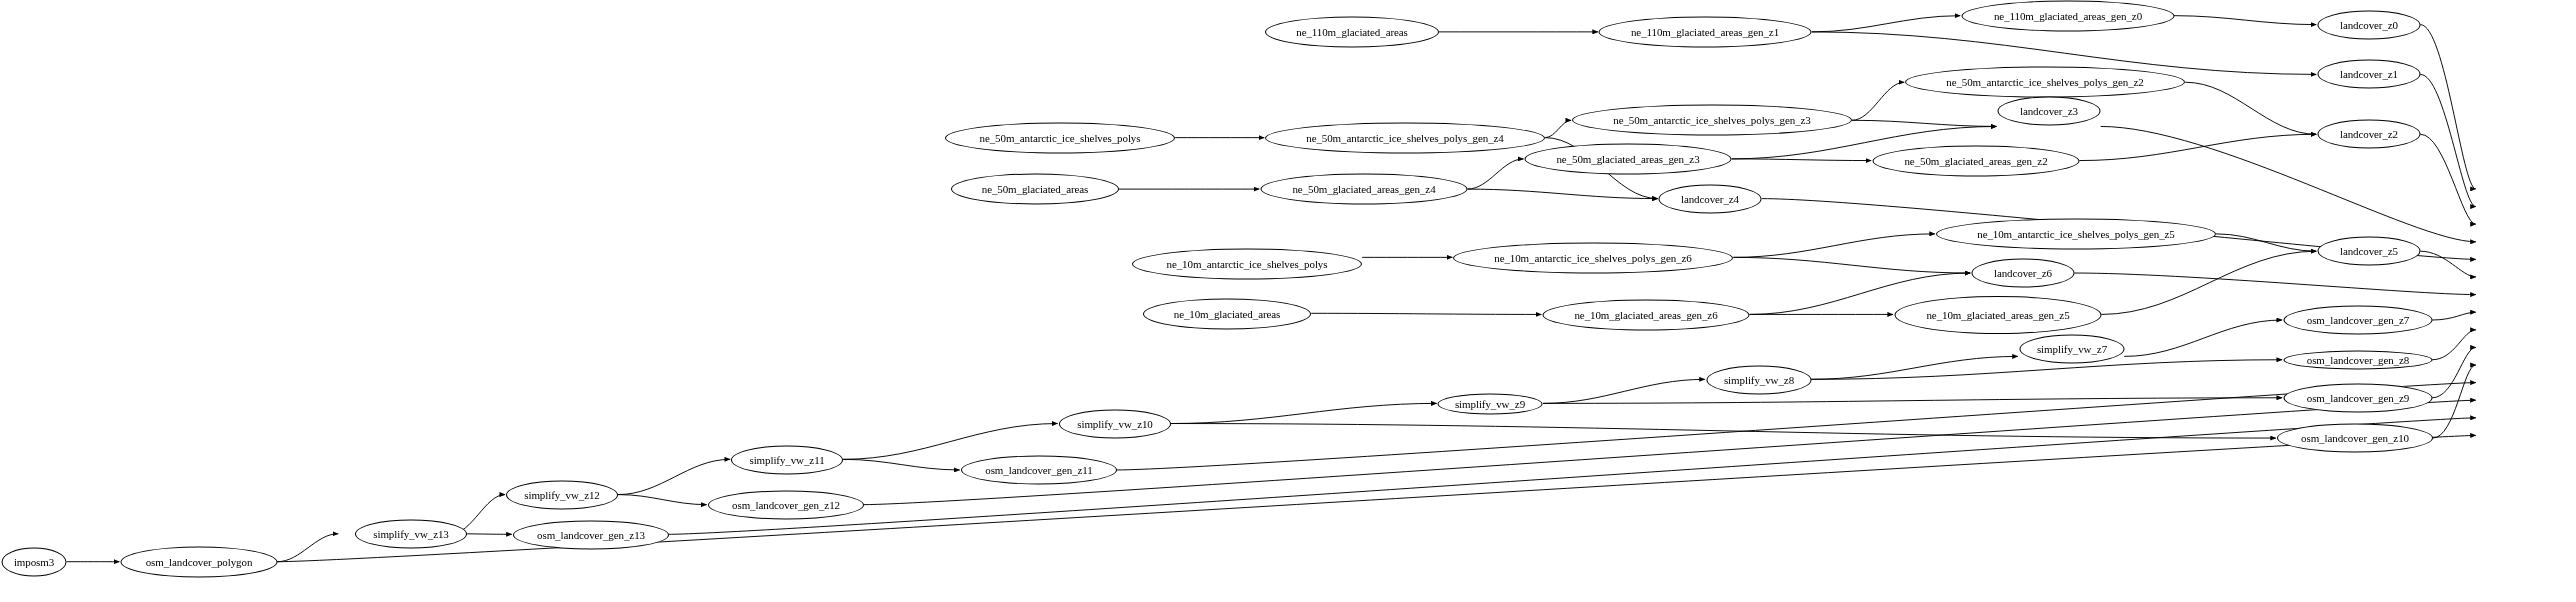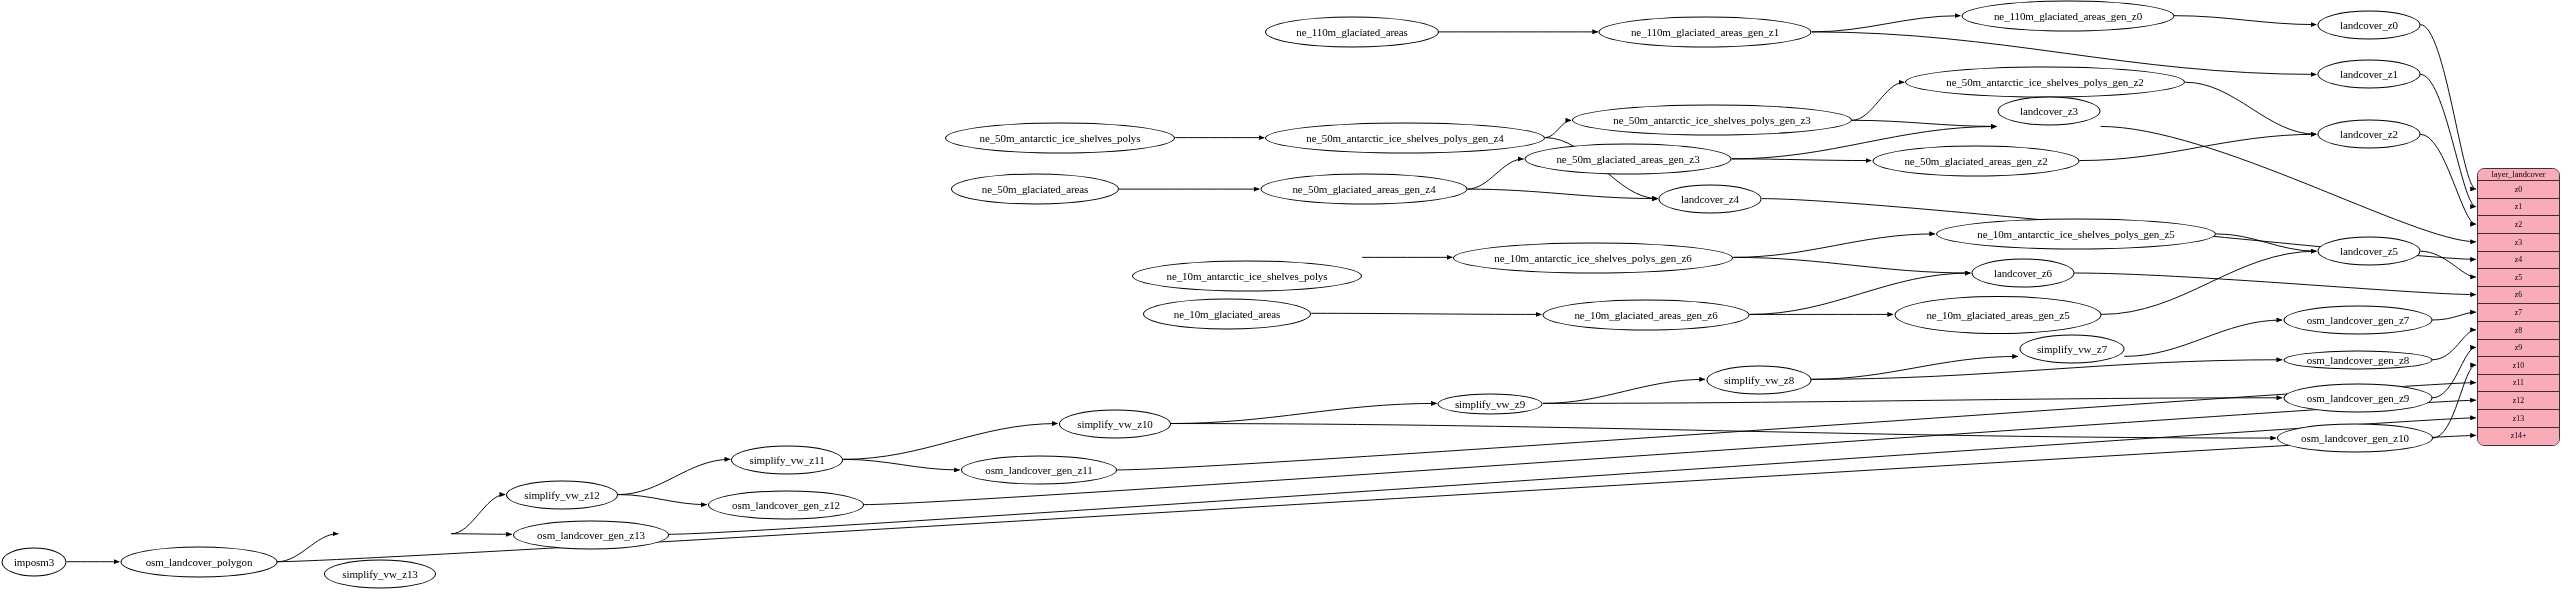--- a/index.html
+++ b/index.html
@@ -182,21 +182,21 @@
       </div>
       <div class="node" style="left: 1364px; top: 189px; width: 207px; height: 31px;">
         <span class="node-label">ne_50m_glaciated_areas_gen_z4</span>
       </div>
       <div class="node" style="left: 1710px; top: 199px; width: 103px; height: 29px;">
         <span class="node-label">landcover_z4</span>
       </div>
       <div class="node" style="left: 2076px; top: 234px; width: 280px; height: 31px;">
         <span class="node-label">ne_10m_antarctic_ice_shelves_polys_gen_z5</span>
       </div>
-      <div class="node" style="left: 1247px; top: 276px; width: 230px; height: 31px;">
+      <div class="node" style="left: 1247px; top: 264px; width: 230px; height: 31px;">
         <span class="node-label">ne_10m_antarctic_ice_shelves_polys</span>
       </div>
       <div class="node" style="left: 1593px; top: 258px; width: 280px; height: 31px;">
         <span class="node-label">ne_10m_antarctic_ice_shelves_polys_gen_z6</span>
       </div>
       <div class="node" style="left: 2369px; top: 251px; width: 103px; height: 29px;">
         <span class="node-label">landcover_z5</span>
       </div>
       <div class="node" style="left: 2023px; top: 273px; width: 103px; height: 29px;">
         <span class="node-label">landcover_z6</span>
@@ -239,47 +239,29 @@
       </div>
       <div class="node" style="left: 1039px; top: 470px; width: 156px; height: 29px;">
         <span class="node-label">osm_landcover_gen_z11</span>
       </div>
       <div class="node" style="left: 562px; top: 495px; width: 112px; height: 29px;">
         <span class="node-label">simplify_vw_z12</span>
       </div>
       <div class="node" style="left: 786px; top: 505px; width: 156px; height: 29px;">
         <span class="node-label">osm_landcover_gen_z12</span>
       </div>
-      <div class="node" style="left: 380px; top: 534px; width: 112px; height: 29px; margin-top: 40px;">
+      <div class="node" style="left: 411px; top: 534px; width: 112px; height: 29px;">
         <span class="node-label">simplify_vw_z13</span>
       </div>
       <div class="node" style="left: 591px; top: 535px; width: 156px; height: 29px;">
         <span class="node-label">osm_landcover_gen_z13</span>
       </div>
       <div class="node" style="left: 34px; top: 562px; width: 65px; height: 29px;">
         <span class="node-label">imposm3</span>
       </div>
       <div class="node" style="left: 199px; top: 562px; width: 157px; height: 31px;">
         <span class="node-label">osm_landcover_polygon</span>
       </div>
     </div>
 
-  <div class="table-node" id="table-node" style="left: 2477px; top: 168px; width: 83px; height: 278px;">
-      <div class="table-head" style="height: 12.3px; line-height: 10.6px;">layer_landcover</div>
-      <div class="table-row" style="height: 17.6px; line-height: 16px;">z0</div>
-      <div class="table-row" style="height: 17.6px; line-height: 16px;">z1</div>
-      <div class="table-row" style="height: 17.6px; line-height: 16px;">z2</div>
-      <div class="table-row" style="height: 17.6px; line-height: 16px;">z3</div>
-      <div class="table-row" style="height: 17.6px; line-height: 16px;">z4</div>
-      <div class="table-row" style="height: 17.6px; line-height: 16px;">z5</div>
-      <div class="table-row" style="height: 17.6px; line-height: 16px;">z6</div>
-      <div class="table-row" style="height: 17.6px; line-height: 16px;">z7</div>
-      <div class="table-row" style="height: 17.6px; line-height: 16px;">z8</div>
-      <div class="table-row" style="height: 17.6px; line-height: 16px;">z9</div>
-      <div class="table-row" style="height: 17.6px; line-height: 16px;">z10</div>
-      <div class="table-row" style="height: 17.6px; line-height: 16px;">z11</div>
-      <div class="table-row" style="height: 17.6px; line-height: 16px;">z12</div>
-      <div class="table-row" style="height: 17.6px; line-height: 16px;">z13</div>
-      <div class="table-row" style="height: 17.6px; line-height: 16px;">z14+</div>
-    </div>
 
 </div>
 
 
 </body></html>

